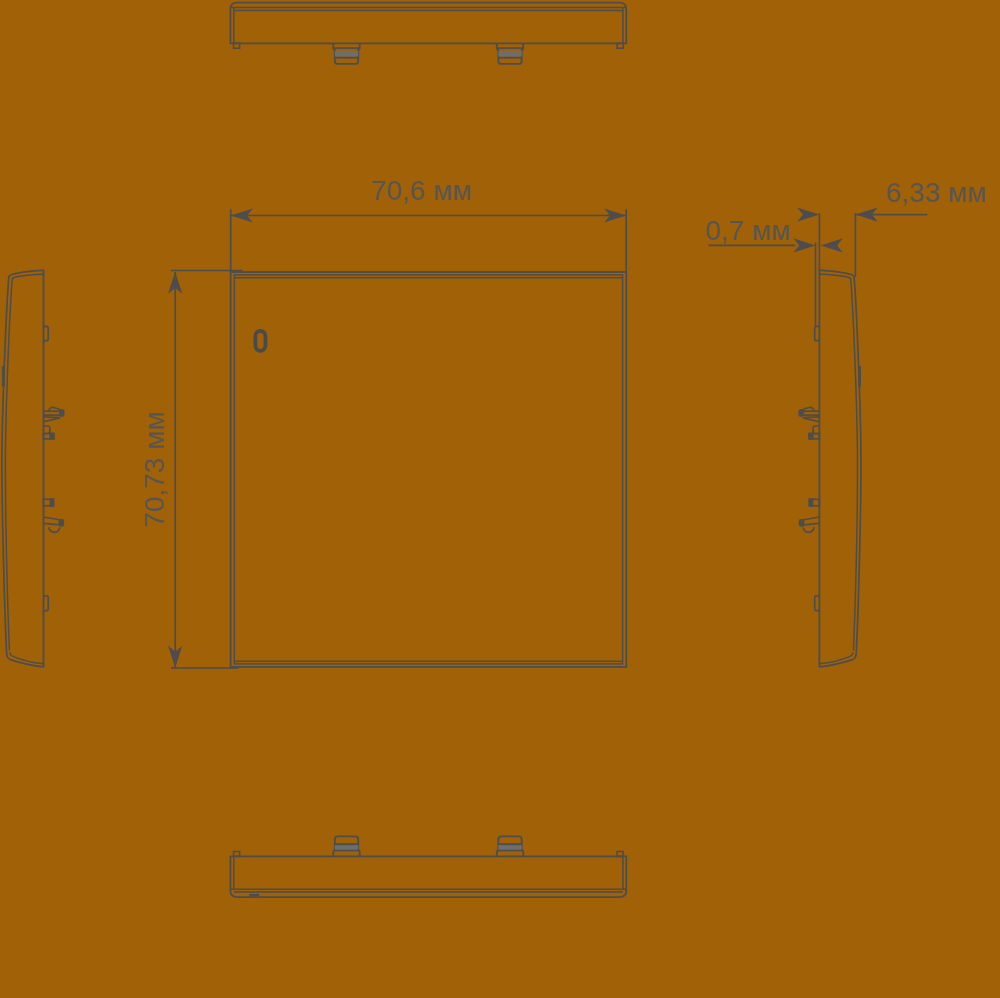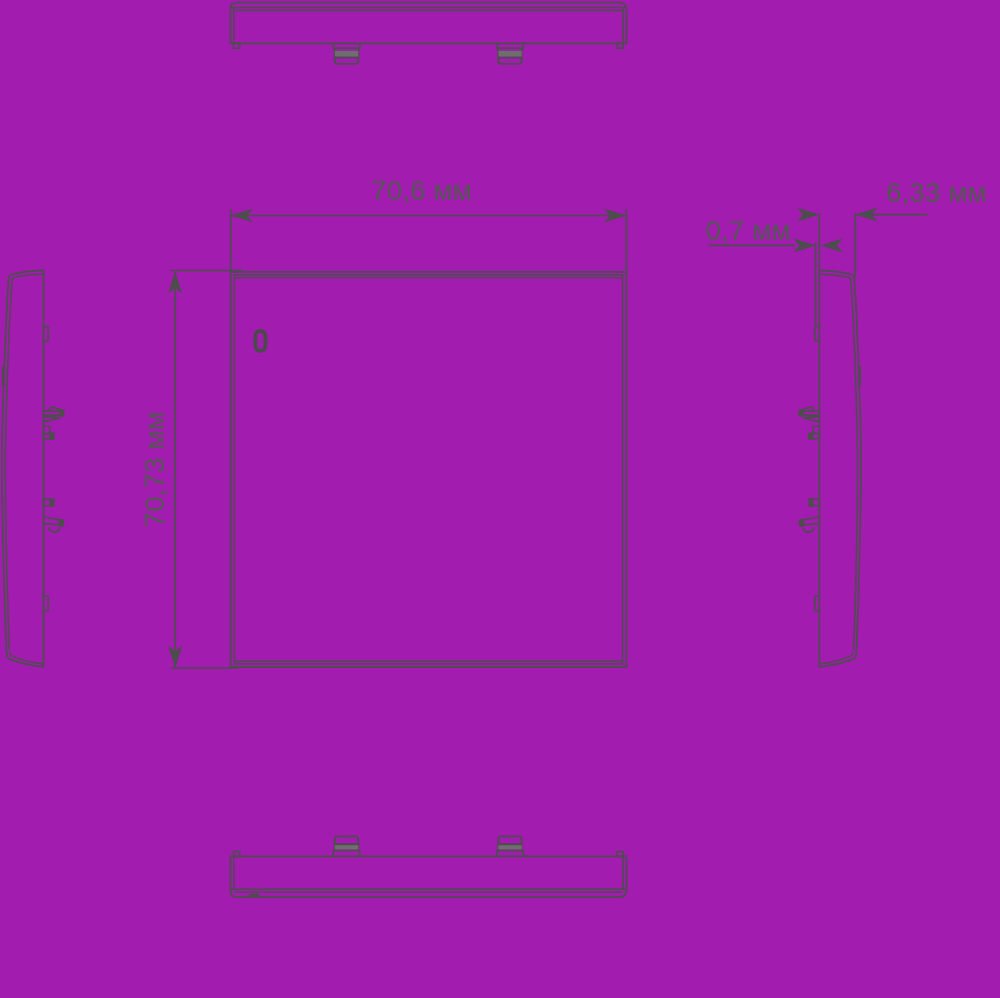--- a/index.html
+++ b/index.html
@@ -1,16 +1,16 @@
 <!DOCTYPE html>
 <html><head>
 <meta charset="utf-8">
 <style>
   html,body{margin:0;padding:0;background:#ffffff;}
-  .wrap{width:1000px;height:998px;position:relative;background:#a21caf;overflow:hidden;transform:translateZ(0);will-change:transform;}
+  .wrap{width:1000px;height:998px;position:relative;background:#a16207;overflow:hidden;transform:translateZ(0);will-change:transform;}
   svg{display:block;}
   text{font-family:"Liberation Sans", sans-serif;fill:#555555;}
 </style>
 </head>
 <body>
 <div class="wrap">
 <svg width="1000" height="998" viewBox="0 0 1000 998" fill="none" stroke-linecap="butt">
 <defs>
 
   <path id="arr" d="M0,0 L-22,-7.1 L-16.3,0 L-22,7.1 Z" fill="#4d4d4d" stroke="none"></path>

